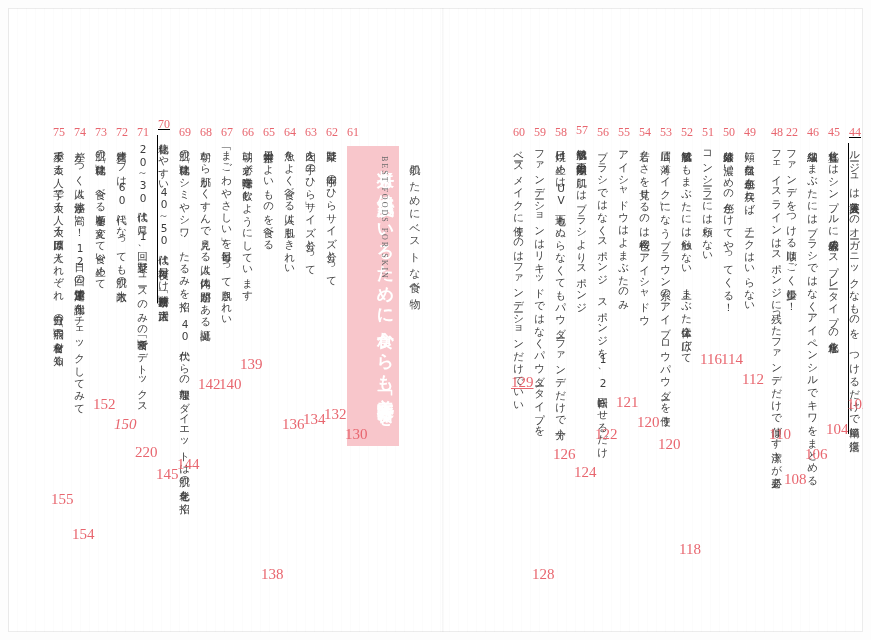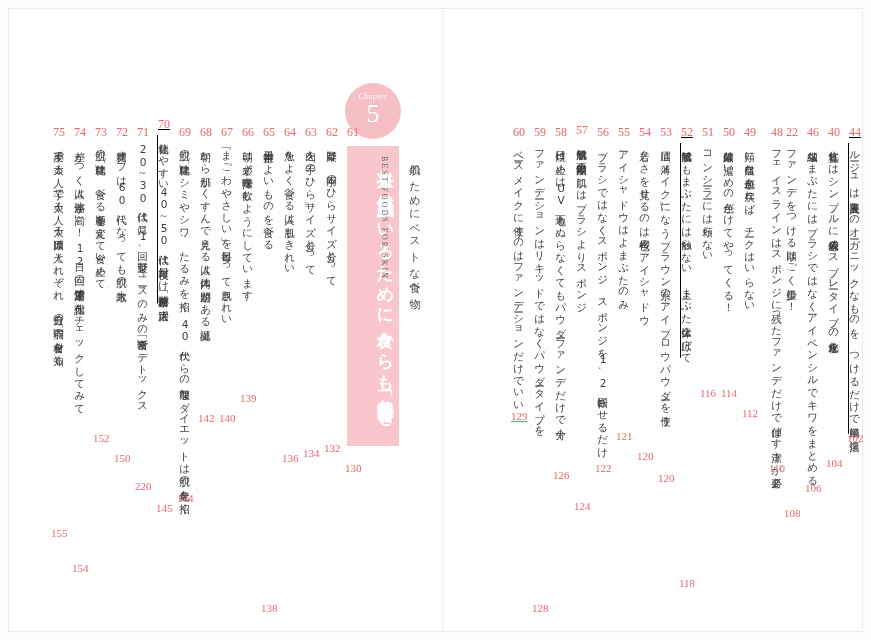--- a/index.html
+++ b/index.html
@@ -139,39 +139,34 @@
     font-size: 10.5px;
     line-height: 17px;
     letter-spacing: 0.5px;
     color: #3c3c3c;
     font-family: "DejaVu Sans", sans-serif;
     white-space: nowrap;
   }
   .entry .pg {
     position: absolute;
     color: #e8666f;
-    font-size: 11px;
+    font-size: 15px;
     font-family: "Liberation Serif", serif;
     left: 1px;
     white-space: nowrap;
-    margin-top: 36px;
   }
 </style>
 </head>
 <body>
 
 <div class="page">
   <div class="spread">
     <div class="texture"></div>
     <div class="gutter"></div>
 
-    <div class="chapter-badge">
-      <span class="ch-word">Chapter</span>
-      <span class="ch-num">5</span>
-    </div>
 
     <div class="chapter-title">将来も健康美肌でいるために食からも「美容断食」を</div>
     <div class="chapter-sub">BEST FOODS FOR SKIN</div>
     <div class="chapter-desc">肌のためにベストな食べ物</div>
 
     <div class="entry" style="left:42px; top:118px;">
       <span class="num">75</span>
       <span class="txt">小麦で太る人、芋で太る人、太る原因は人それぞれ　自分の「弱点」の食材を知る</span>
       <span class="pg" style="top:365px;">155</span>
     </div>
@@ -181,21 +176,21 @@
       <span class="pg" style="top:400px;">154</span>
     </div>
     <div class="entry" style="left:84px; top:118px;">
       <span class="num">73</span>
       <span class="txt">肌の「糖化」は、食べる順番を変えて食い止めて</span>
       <span class="pg" style="top:270px;">152</span>
     </div>
     <div class="entry" style="left:105px; top:118px;">
       <span class="num">72</span>
       <span class="txt">糖質オフは60代になっても肌の大敵</span>
-      <span class="pg" style="top:290px;">150</span>
+      <span class="pg" style="top:290px;font-style:italic;">150</span>
     </div>
     <div class="entry" style="left:126px; top:118px;">
       <span class="num">71</span>
       <span class="txt">20～30代は月に1回、野菜ジュースのみの「断食」でデトックス</span>
       <span class="pg" style="top:318px;">220</span>
     </div>
     <div class="entry" style="left:147px; top:110px;text-decoration:underline;">
       <span class="num">70</span>
       <span class="txt">糖化しやすい40～50代は毎日夜だけ「糖質断食」が大活躍</span>
       <span class="pg" style="top:348px;">145</span>
@@ -251,21 +246,21 @@
       <span class="pg" style="top:248px;text-decoration:underline;">129</span>
     </div>
     <div class="entry" style="left:523px; top:118px;">
       <span class="num">59</span>
       <span class="txt">ファンデーションはリキッドではなくパウダータイプを</span>
       <span class="pg" style="top:440px;">128</span>
     </div>
     <div class="entry" style="left:544px; top:118px;">
       <span class="num">58</span>
       <span class="txt">日焼け止めはUV下地もぬらなくてもパウダーファンデだけで十分</span>
-      <span class="pg" style="top:307px;text-align:center;">126</span>
+      <span class="pg" style="top:320px;text-align:center;">126</span>
     </div>
     <div class="entry" style="left:565px; top:116px;">
       <span class="num">57</span>
       <span class="txt">敏感肌や更年期以降の肌にはブラシよりスポンジ</span>
       <span class="pg" style="top:340px;">124</span>
     </div>
     <div class="entry" style="left:586px; top:118px;">
       <span class="num">56</span>
       <span class="txt">ブラシではなくスポンジ　スポンジを1、2回転させるだけ</span>
       <span class="pg" style="top:300px;">122</span>
@@ -278,21 +273,21 @@
     <div class="entry" style="left:628px; top:118px;">
       <span class="num">54</span>
       <span class="txt">若々しさを見せるのは桜色のアイシャドウ</span>
       <span class="pg" style="top:288px;">120</span>
     </div>
     <div class="entry" style="left:649px; top:118px;">
       <span class="num">53</span>
       <span class="txt">眉は「薄メイク」になうブラウン系のアイブロウパウダーを使う</span>
       <span class="pg" style="top:310px;">120</span>
     </div>
-    <div class="entry" style="left:670px; top:118px;text-decoration:underline;">
+    <div class="entry" style="left:670px; top:118px;">
       <span class="num">52</span>
       <span class="txt">敏感肌でもまぶたには触らない　上まぶた全体に広げて</span>
       <span class="pg" style="top:415px;">118</span>
     </div>
     <div class="entry" style="left:691px; top:118px;">
       <span class="num">51</span>
       <span class="txt">コンシーラーには頼らない</span>
       <span class="pg" style="top:225px;">116</span>
     </div>
     <div class="entry" style="left:712px; top:118px;">
@@ -314,21 +309,21 @@
       <span class="num">22</span>
       <span class="txt">ファンデをつける順はごく少量に！</span>
       <span class="pg" style="top:345px;">108</span>
     </div>
     <div class="entry" style="left:796px; top:118px;">
       <span class="num">46</span>
       <span class="txt">繊細なまぶたにはブラシではなくアイペンシルでキワをまとめる</span>
       <span class="pg" style="top:320px;">106</span>
     </div>
     <div class="entry" style="left:817px; top:118px;">
-      <span class="num">40</span>
+      <span class="num">45</span>
       <span class="txt">化粧直しはシンプルに成分表示のスプレータイプの化粧水を</span>
       <span class="pg" style="top:295px;">104</span>
     </div>
     <div class="entry" style="left:838px; top:118px;text-decoration:underline;">
       <span class="num">44</span>
       <span class="txt">ルージュは美容液入りのオーガニックなものを　つけるだけで簡単に復活</span>
       <span class="pg" style="top:270px;">102</span>
     </div>
 
   </div>

